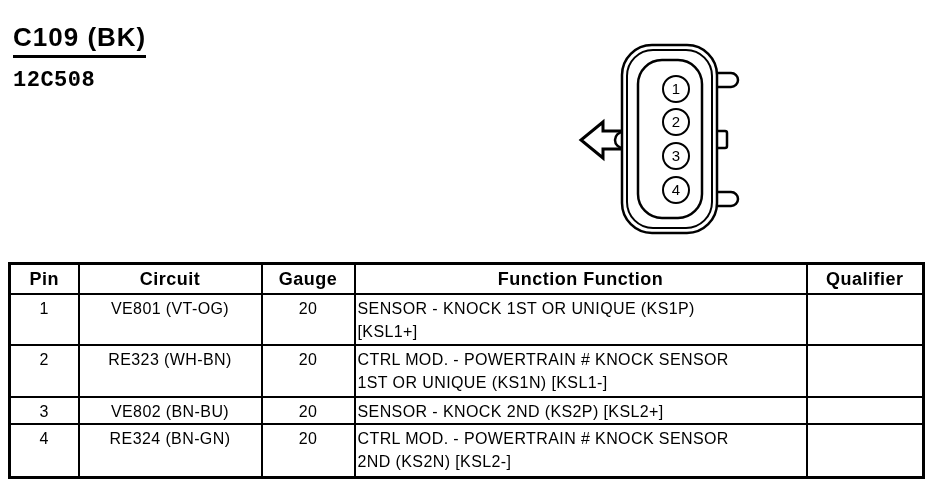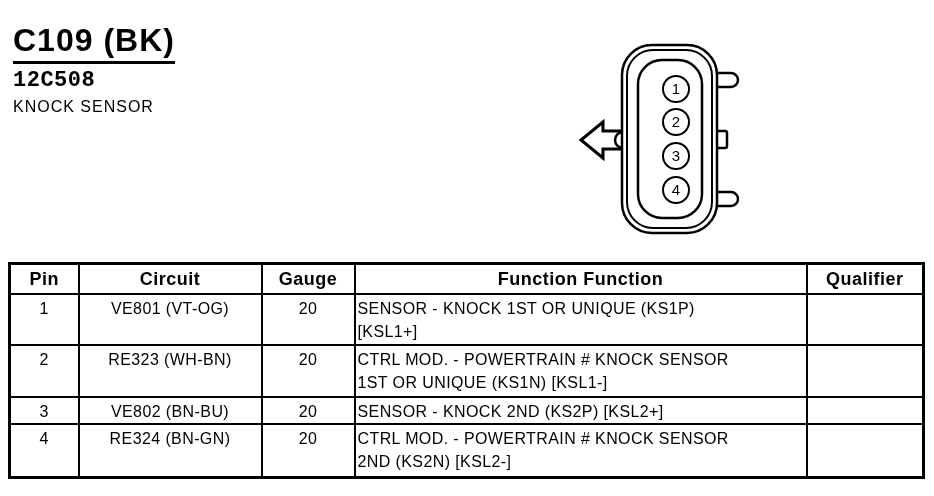--- a/index.html
+++ b/index.html
@@ -4,21 +4,21 @@
 <style>
   html,body { margin:0; padding:0; background:#e8e8e8; }
   .page {
     position:relative; width:934px; height:496px;
     background:#ffffff; color:#000;
     font-family:"Liberation Sans", sans-serif;
     overflow:hidden;
   }
   .connector-id {
     position:absolute; left:13px; top:22px;
-    font-size:32px; font-weight:bold; letter-spacing:1px;
+    font-size:26px; font-weight:bold; letter-spacing:1px;
     border-bottom:3px solid #000; padding-bottom:2px;
   }
   .part-number {
     position:absolute; left:13px; top:68px;
     font-size:22px; font-weight:bold; letter-spacing:0.5px;font-family:Liberation Mono, monospace;
   }
   .component-name {
     position:absolute; left:13px; top:98px;
     font-size:16px; letter-spacing:1px;
   }
@@ -50,21 +50,20 @@
   tr.r3 { height:25px; }
   tr.r4 { height:53px; }
 </style>
 </head>
 <body>
 
 <div class="page">
 
   <div class="connector-id">C109 (BK)</div>
   <div class="part-number">12C508</div>
-  <div class="component-name">KNOCK SENSOR</div>
 
   <svg class="connector-svg" width="180" height="200" viewBox="0 0 180 200">
 
     <g>
       <rect x="138" y="35" width="30" height="14" rx="7" fill="#fff" stroke="#000" stroke-width="2.5"></rect>
       <rect x="138" y="93" width="19" height="17" rx="2" fill="#fff" stroke="#000" stroke-width="2.5"></rect>
       <rect x="138" y="154" width="30" height="14" rx="7" fill="#fff" stroke="#000" stroke-width="2.5"></rect>
     </g>
 
     <path d="M 55 93 L 33 93 L 33 84 L 11 102 L 33 120 L 33 111 L 55 111" fill="#fff" stroke="#000" stroke-width="3" stroke-linejoin="miter"></path>

